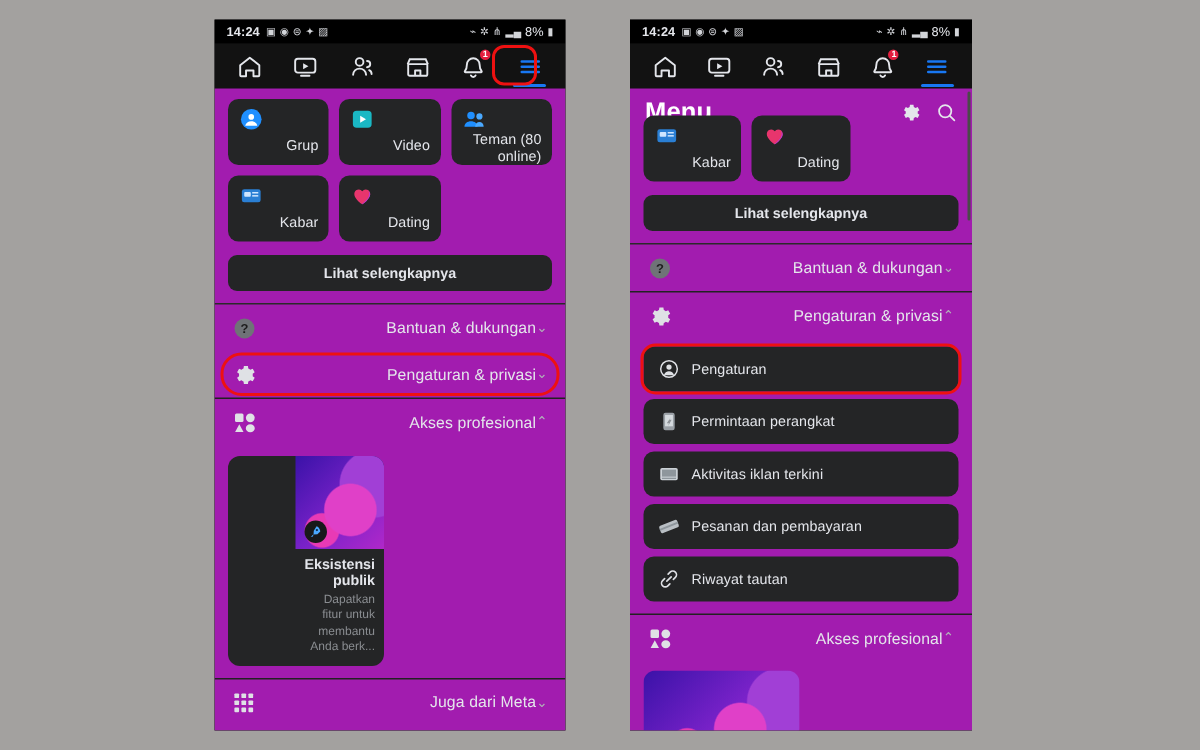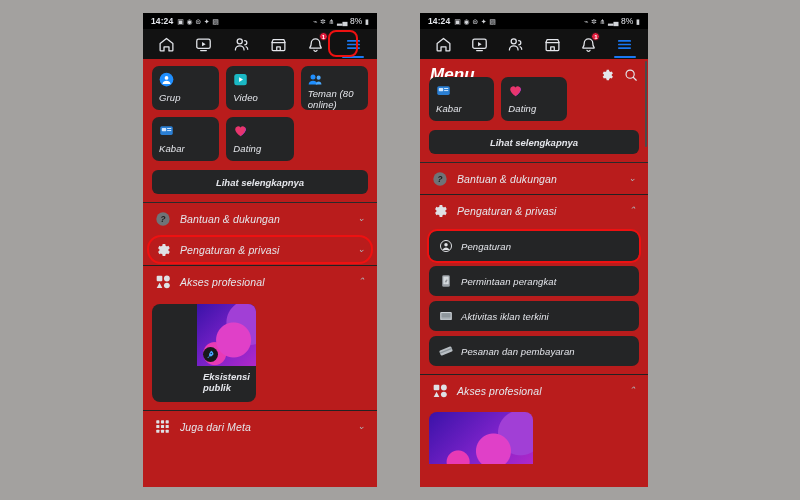--- a/index.html
+++ b/index.html
@@ -11,20 +11,21 @@
   }
   .stage { position: relative; width: 800px; height: 500px; }
 
   
   .phone {
     position: absolute;
     top: 13px;
     height: 474px;
     background: #0a0a0a;
     overflow: hidden;
+    text-align: right;
   }
   #phone-left  { left: 143px; width: 234px; }
   #phone-right { left: 420px; width: 228px; }
 
   
   .statusbar {
     height: 16px;
     background: #000;
     display: flex;
     align-items: center;
@@ -80,21 +81,21 @@
 
   
   .hl-ring {
     position: absolute;
     border: 2.4px solid #ee1111;
     border-radius: 8px;
     pointer-events: none;
   }
 
   
-  .body { background: #b91c1c; height: calc(474px - 16px - 30px); overflow: hidden; position: relative; font-style: italic; }
+  .body { background: #a21caf; height: calc(474px - 16px - 30px); overflow: hidden; position: relative; }
 
   
   .menuhdr {
     display: flex; align-items: center;
     padding: 6px 10px 4px 10px;
   }
   .menuhdr .title { color: #fff; font-size: 17px; font-weight: 700; letter-spacing: .1px; }
   .menuhdr .sp { flex: 1; }
   .hdr-icon { margin-left: 10px; display: flex; align-items: center; }
 
@@ -374,20 +375,21 @@
           <span class="badge">
             <svg width="9" height="9" viewBox="0 0 24 24" fill="#4aa9ff">
                 <path d="M13.5 2c4 1.5 6.5 5.5 6.5 9.5L15 16.5 8 17l.5-7L13.5 2z"></path>
                 <circle cx="14" cy="9" r="2" fill="#0a2b4d"></circle>
                 <path d="M7 17.5 3 21.5l4-1 1-3.5z"></path>
               </svg>
           </span>
         </div>
         <div class="promo-txt">
           <div class="pt">Eksistensi publik</div>
+          <div class="pd">Dapatkan fitur untuk membantu Anda berk...</div>
         </div>
       </div>
 
       <div class="rowline" style="margin-top:8px;"></div>
 
       <div class="row">
         <span class="ricon">
           <svg width="15" height="15" viewBox="0 0 24 24" fill="#dfe1e5">
               <rect x="2" y="2" width="5" height="5" rx="1"></rect>
               <rect x="9.5" y="2" width="5" height="5" rx="1"></rect>
@@ -581,20 +583,30 @@
       <div class="subitem">
         <span class="sicon">
           <svg width="14" height="14" viewBox="0 0 24 24">
               <rect x="1" y="7.5" width="22" height="9" rx="2" transform="rotate(-22 12 12)" fill="#b9bfc4"></rect>
               <rect x="1" y="10.5" width="22" height="2.3" transform="rotate(-22 12 12)" fill="#8e969c"></rect>
             </svg>
         </span>
         <span class="slabel">Pesanan dan pembayaran</span>
       </div>
 
+      <div class="subitem">
+        <span class="sicon">
+          <svg width="14" height="14" viewBox="0 0 24 24" fill="none" stroke="#dfe1e5" stroke-width="1.9" stroke-linecap="round">
+              <path d="M9.5 14.5 14.5 9.5"></path>
+              <path d="M11 6.5 13.3 4.2a4.2 4.2 0 0 1 6 6L17 12.5"></path>
+              <path d="M13 17.5 10.7 19.8a4.2 4.2 0 0 1-6-6L7 11.5"></path>
+            </svg>
+        </span>
+        <span class="slabel">Riwayat tautan</span>
+      </div>
 
       <div class="rowline" style="margin-top:8px;"></div>
 
       <div class="row">
         <span class="ricon">
           <svg width="16" height="16" viewBox="0 0 24 24" fill="#dfe1e5">
               <rect x="2.5" y="2.5" width="8.5" height="8.5" rx="1.5"></rect>
               <circle cx="17.8" cy="6.8" r="4.4"></circle>
               <path d="M6.8 13.2 11 21H2.6z"></path>
               <path d="M17.8 13.2c2.6 0 4.5 1.8 4.5 4s-1.9 4-4.5 4-4.5-1.8-4.5-4 1.9-4 4.5-4z"></path>

